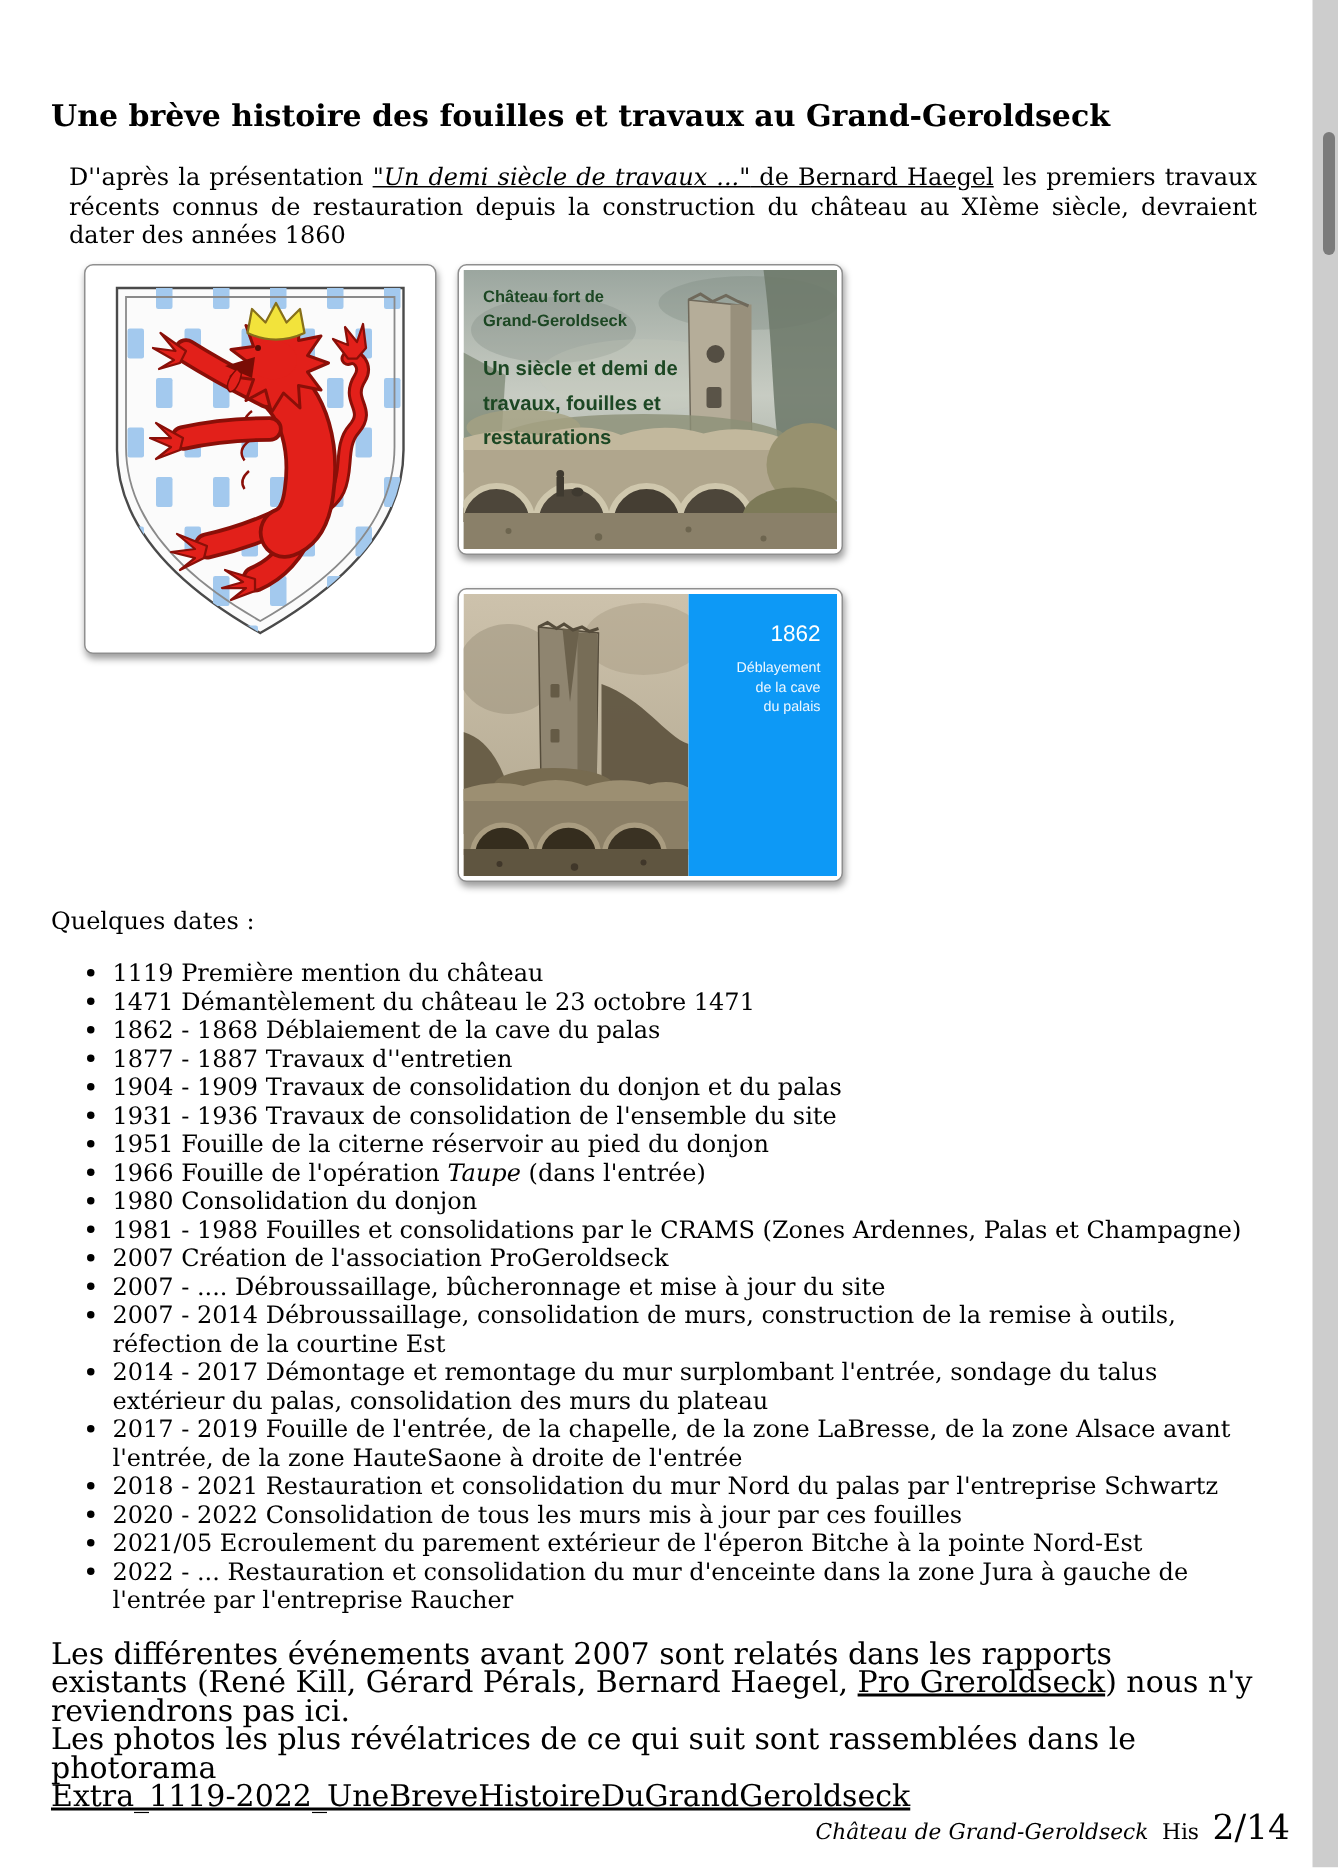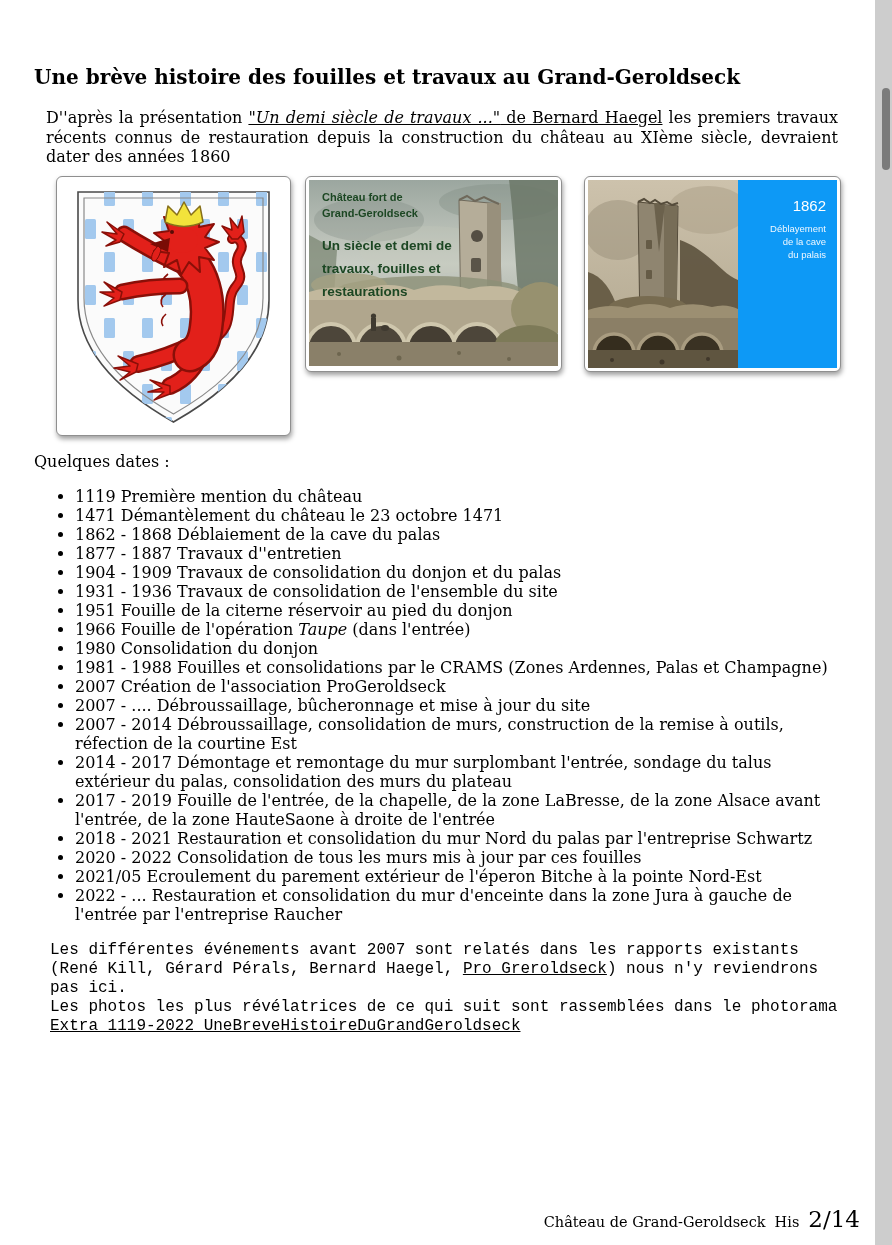--- a/index.html
+++ b/index.html
@@ -3,33 +3,33 @@
 <meta charset="utf-8">
 <style>
   html,body{margin:0;padding:0;background:#ffffff;}
   body{width:892px;height:1245px;position:relative;overflow:hidden;
        font-family:"DejaVu Serif","Liberation Serif",serif;color:#000;}
   .page{padding:66px 54px 0 34px;}
   h1.title{font-size:20px;line-height:1.15;margin:0 0 19px 0;font-weight:bold;}
   p.intro{margin:0 0 0 12px;text-align:justify;font-size:16px;line-height:19.5px;}
   a.doc-link{color:#000;text-decoration:underline;cursor:pointer;}
   .figures{display:flex;gap:14px;margin:9px 0 0 22px;align-items:flex-start;}
-  .stack{display:flex;flex-direction:row;gap:22px;}
+  .stack{display:flex;flex-direction:column;gap:22px;}
   .frame{background:#fff;border:1px solid #8f8f8f;border-radius:6px;
          box-shadow:1px 3px 5px rgba(0,0,0,.38);}
   .coa{padding:5px;}
   .photo{padding:3px;}
   .frame svg{display:block;}
   p.dates-heading{margin:16px 0 0 0;font-size:16px;line-height:19px;}
   ul.timeline{margin:16px 0 0 0;padding:0 0 0 41px;font-size:16px;line-height:19px;}
   ul.timeline li{margin:0;padding:0;}
-  p.closing{margin:17px 0 0 16px;font-size:16px;line-height:19px;font-family:Liberation Mono, monospace;}
+  p.closing{margin:17px 0 0 0;font-size:20px;line-height:19px;}
   .footer{position:absolute;top:1206px;right:32px;display:flex;align-items:baseline;
           font-size:14.5px;}
-  .footer .ftitle{}
+  .footer .ftitle{font-style:italic;}
   .footer .fsec{margin-left:9px;}
   .footer .fpage{margin-left:9px;font-size:23px;}
   .scrollbar{position:absolute;top:0;right:0;width:17px;height:1245px;background:#cdcdcd;}
   .scrollbar .thumb{position:absolute;top:88px;right:2px;width:8px;height:82px;
         border-radius:4px;background:#7b7b7b;}
   .cover-text{font-family:"Liberation Sans","DejaVu Sans",sans-serif;font-weight:bold;}
   .slide-text{font-family:"Liberation Sans","DejaVu Sans",sans-serif;}
 </style>
 </head>
 <body>

